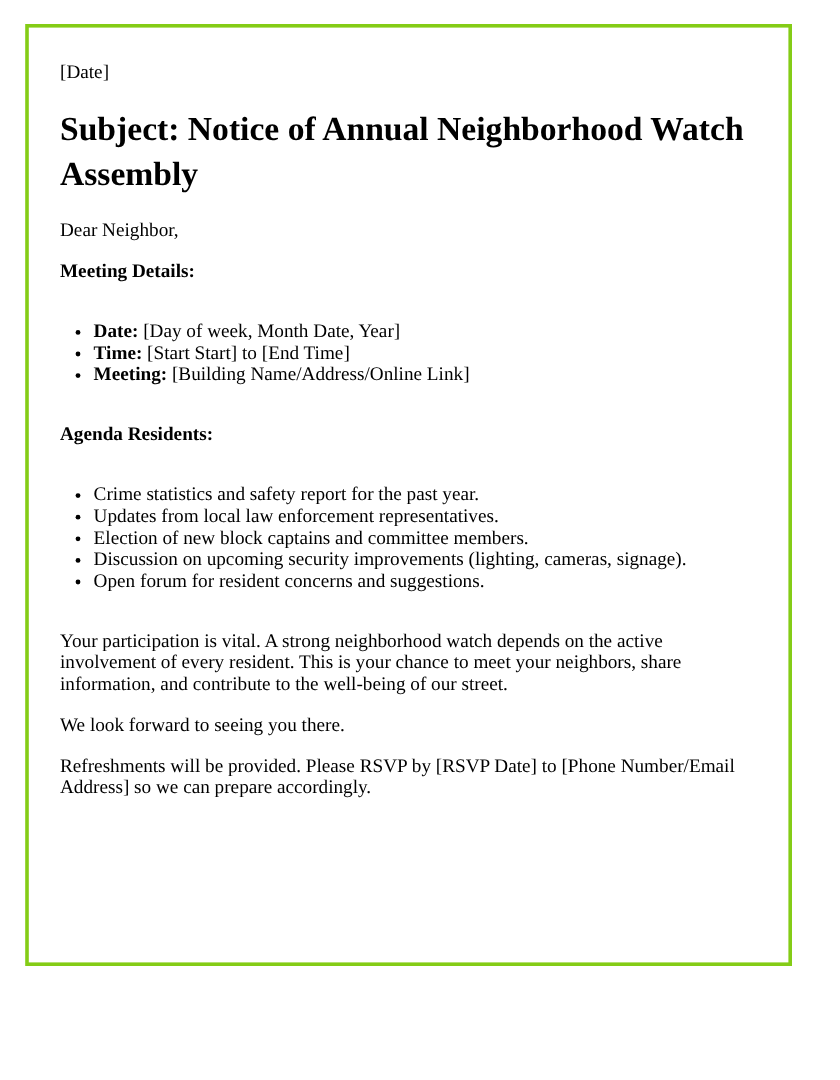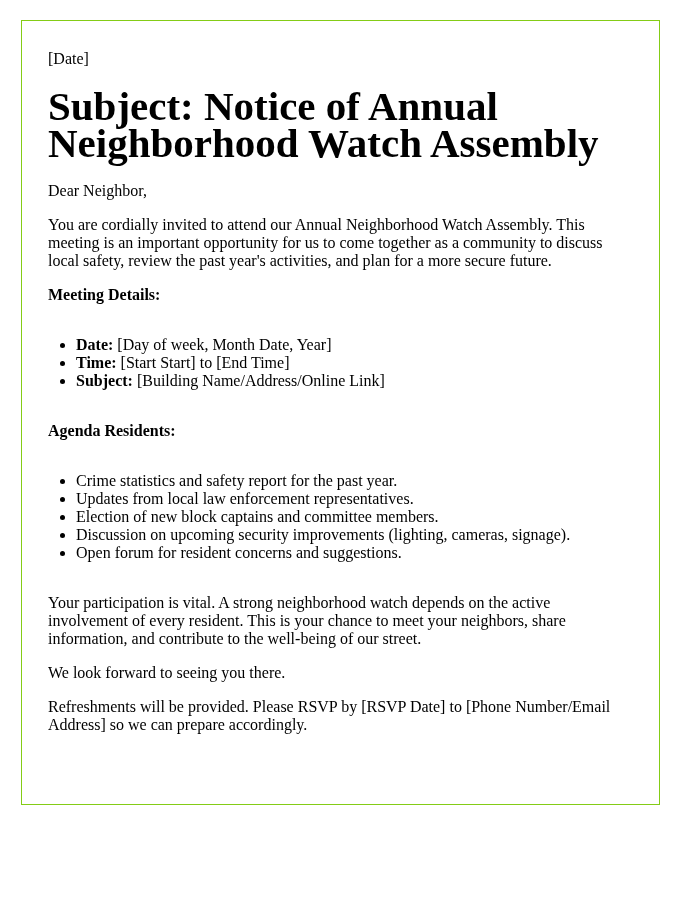--- a/index.html
+++ b/index.html
@@ -14,34 +14,34 @@
     background: #ffffff;
     overflow: hidden;
   }
   .letter {
     position: absolute;
     left: 21px;
     top: 20px;
     width: 639px;
     height: 785px;
     box-sizing: border-box;
-    border: 1px solid #84cc16;
+    border: 3px solid #84cc16;
     padding: 13px 26px;
     overflow: hidden;
     background: #ffffff;
     color: #000000;
     font-family: "Liberation Serif", "DejaVu Serif", serif;
     font-size: 16px;
     line-height: 18px;
   }
   .letter p {
     margin: 16px 0;
   }
   .letter h1 {
-    font-size: 41px;
+    font-size: 28px;
     line-height: 37px;
     font-weight: bold;
     margin: 20px 0;
   }
   .letter ul {
     margin: 32px 0;
     padding-left: 28px;
   }
   .letter li {
     margin: 0;
@@ -54,28 +54,27 @@
 <div class="page">
   <div class="letter">
 
     <p>[Date]</p>
 
 
     <h1>Subject: Notice of Annual Neighborhood Watch Assembly</h1>
 
     <p>Dear Neighbor,</p>
 
-    <p>You are cordially invited to attend our Annual Neighborhood Watch Assembly. This meeting is an important opportunity for us to come together as a community to discuss local safety, review the past year's activities, and plan for a more secure future.</p>
 
     <p><span class="b">Meeting Details:</span></p>
 
     <ul>
       <li><span class="b">Date:</span><span> [Day of week, Month Date, Year]</span></li>
       <li><span class="b">Time:</span><span> [Start Start] to [End Time]</span></li>
-      <li><span class="b">Subject:</span><span> [Building Name/Address/Online Link]</span></li>
+      <li><span class="b">Meeting:</span><span> [Building Name/Address/Online Link]</span></li>
     </ul>
 
     <p><span class="b">Agenda Residents:</span></p>
 
     <ul>
       <li>Crime statistics and safety report for the past year.</li>
       <li>Updates from local law enforcement representatives.</li>
       <li>Election of new block captains and committee members.</li>
       <li>Discussion on upcoming security improvements (lighting, cameras, signage).</li>
       <li>Open forum for resident concerns and suggestions.</li>

